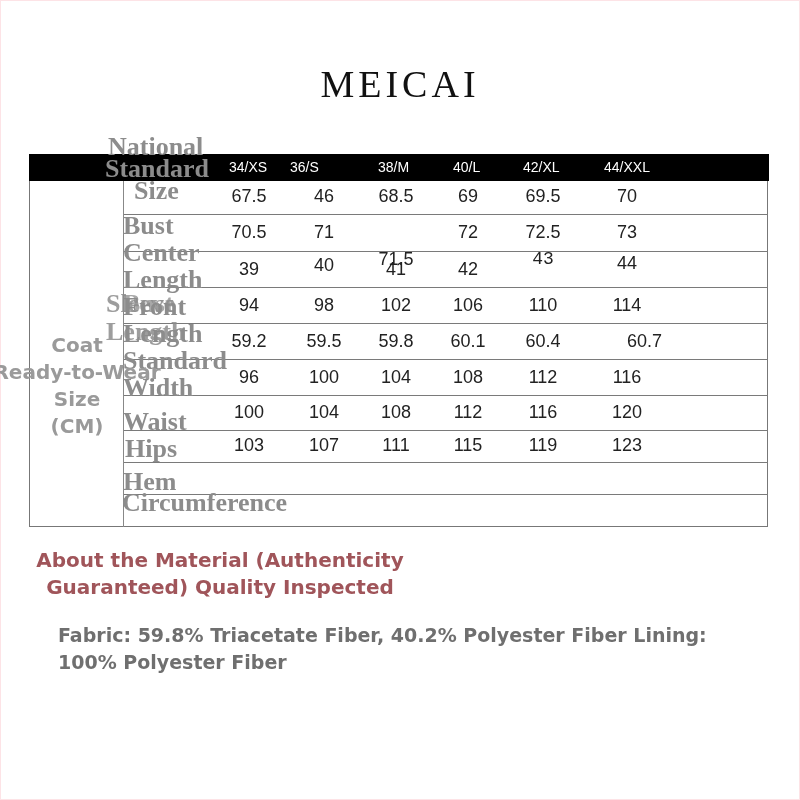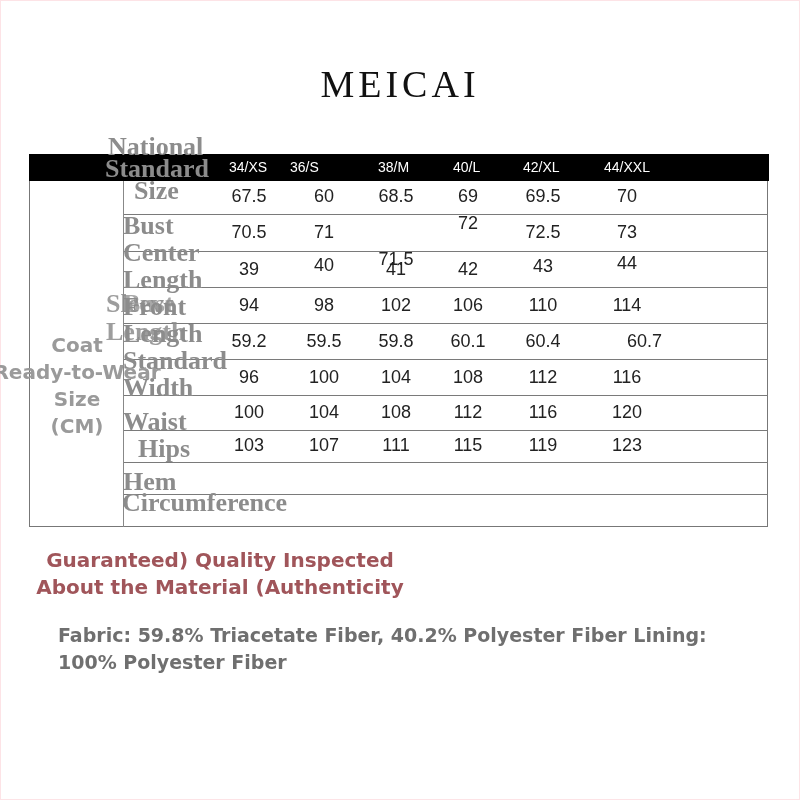--- a/index.html
+++ b/index.html
@@ -62,49 +62,49 @@
 <div class="lbl" style="left:123px;top:239px">Center</div>
 <div class="lbl" style="left:123px;top:266px">Length</div>
 <div class="lbl" style="left:123px;top:293px">Front</div>
 <div class="lbl" style="left:123px;top:290px;opacity:.75">Bust</div>
 <div class="lbl" style="left:123px;top:320px">Length</div>
 <div class="lbl" style="left:106px;top:290px;opacity:.85">Sleeve</div>
 <div class="lbl" style="left:106px;top:318px;opacity:.85">Length</div>
 <div class="lbl" style="left:123px;top:347px">Standard</div>
 <div class="lbl" style="left:123px;top:374px">Width</div>
 <div class="lbl" style="left:123px;top:408px">Waist</div>
-<div class="lbl" style="left:138px;top:435px">Hips</div>
+<div class="lbl" style="left:125px;top:435px">Hips</div>
 <div class="lbl" style="left:123px;top:468px">Hem</div>
 <div class="lbl" style="left:122px;top:489px">Circumference</div>
 
 <div class="cat">
   <div>Coat</div>
   <div>Ready-to-Wear</div>
   <div>Size</div>
   <div>(CM)</div>
 </div>
 
 <div id="cells">
     <div class="cell" style="left: 214px; top: 186px;">67.5</div>
-    <div class="cell" style="left: 289px; top: 186px;">60</div>
+    <div class="cell" style="left: 289px; top: 186px;">46</div>
     <div class="cell" style="left: 361px; top: 186px;">68.5</div>
     <div class="cell" style="left: 433px; top: 186px;">69</div>
     <div class="cell" style="left: 508px; top: 186px;">69.5</div>
     <div class="cell" style="left: 592px; top: 186px;">70</div>
     <div class="cell" style="left: 214px; top: 222px;">70.5</div>
     <div class="cell" style="left: 289px; top: 222px;">71</div>
     <div class="cell" style="left: 361px; top: 213px; margin-top: 36px;">71.5</div>
-    <div class="cell" style="left: 433px; top: 213px;">72</div>
+    <div class="cell" style="left: 433px; top: 222px;">72</div>
     <div class="cell" style="left: 508px; top: 222px;">72.5</div>
     <div class="cell" style="left: 592px; top: 222px;">73</div>
     <div class="cell" style="left: 214px; top: 259px;">39</div>
     <div class="cell" style="left: 289px; top: 255px;">40</div>
     <div class="cell" style="left: 361px; top: 259px;">41</div>
     <div class="cell" style="left: 433px; top: 259px;">42</div>
-    <div class="cell" style="left: 508px; top: 256px;">43</div>
+    <div class="cell" style="left: 508px; top: 249px; font-family: Liberation Mono, monospace;">43</div>
     <div class="cell" style="left: 592px; top: 253px;">44</div>
     <div class="cell" style="left: 214px; top: 295px;">94</div>
     <div class="cell" style="left: 289px; top: 295px;">98</div>
     <div class="cell" style="left: 361px; top: 295px;">102</div>
     <div class="cell" style="left: 433px; top: 295px;">106</div>
     <div class="cell" style="left: 508px; top: 295px;">110</div>
     <div class="cell" style="left: 592px; top: 295px;">114</div>
     <div class="cell" style="left: 214px; top: 331px;">59.2</div>
     <div class="cell" style="left: 289px; top: 331px;">59.5</div>
     <div class="cell" style="left: 361px; top: 331px; text-align: center;">59.8</div>
@@ -125,20 +125,20 @@
     <div class="cell" style="left: 592px; top: 402px;">120</div>
     <div class="cell" style="left: 214px; top: 435px;">103</div>
     <div class="cell" style="left: 289px; top: 435px;">107</div>
     <div class="cell" style="left: 361px; top: 435px;">111</div>
     <div class="cell" style="left: 433px; top: 435px;">115</div>
     <div class="cell" style="left: 508px; top: 435px;">119</div>
     <div class="cell" style="left: 592px; top: 435px;">123</div>
   </div>
 
 <div class="mat-title">
+  <div>About the Material (Authenticity</div>
   <div>Guaranteed) Quality Inspected</div>
-  <div>About the Material (Authenticity</div>
 </div>
 
 <div class="fabric">
   <div>Fabric: 59.8% Triacetate Fiber, 40.2% Polyester Fiber Lining:</div>
   <div>100% Polyester Fiber</div>
 </div>
 
 </body></html>

